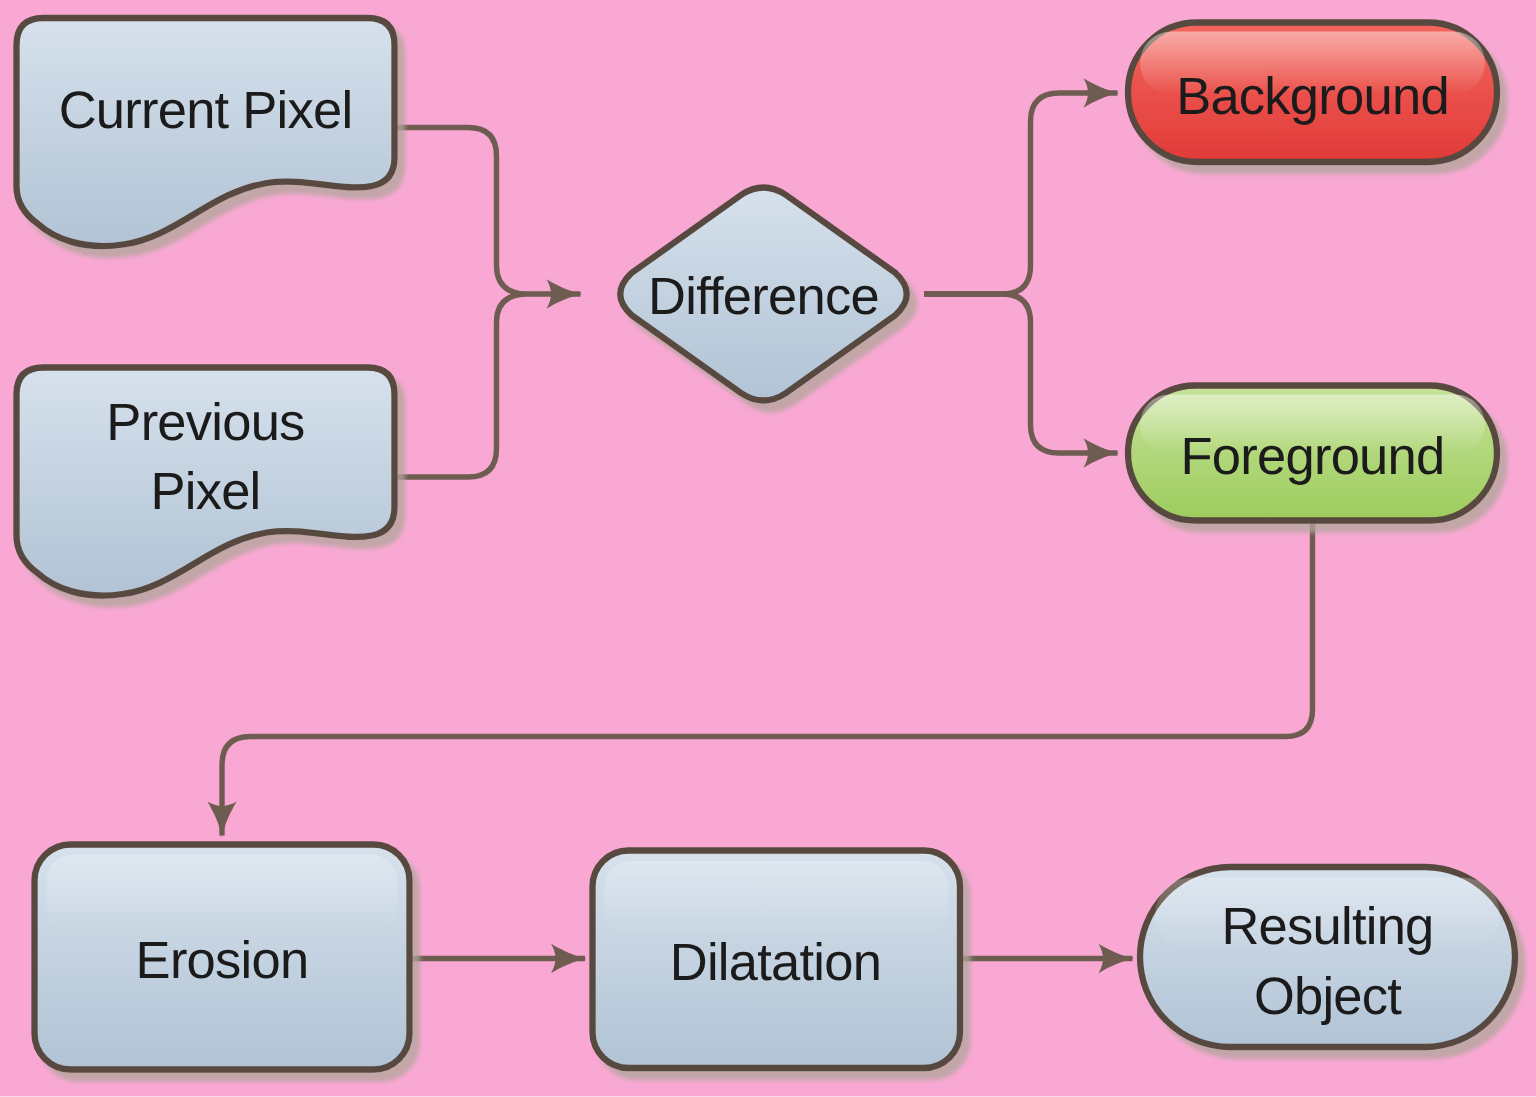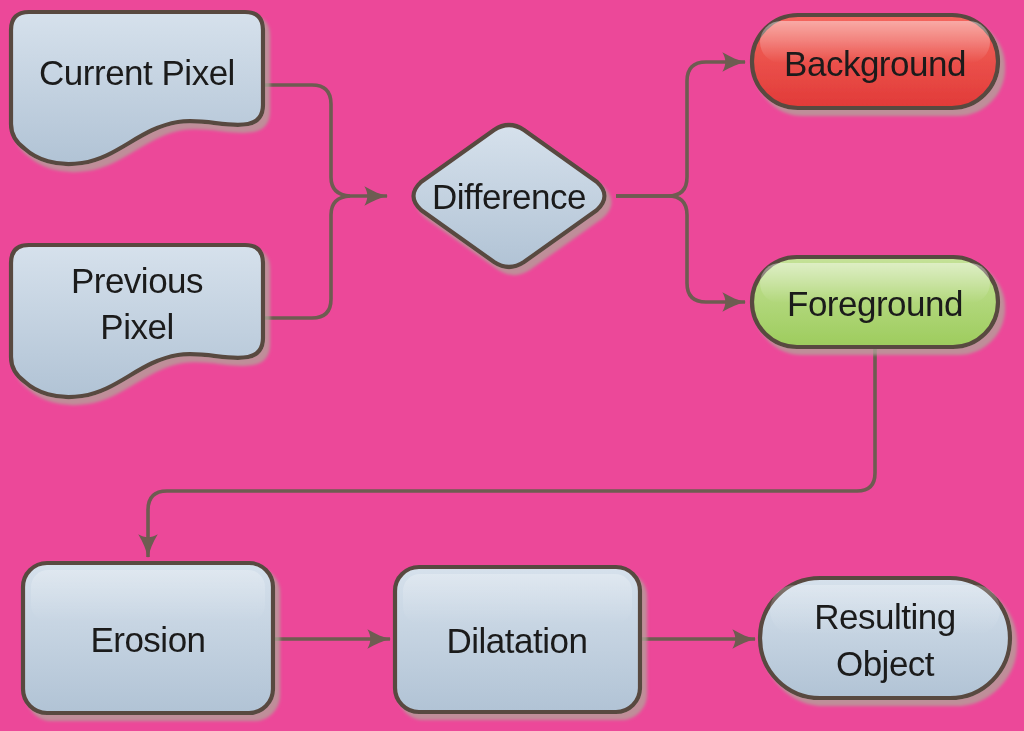--- a/index.html
+++ b/index.html
@@ -1,20 +1,20 @@
 <!DOCTYPE html>
 <html><head>
 <meta charset="utf-8">
 <style>
   html, body { margin: 0; padding: 0; background: #ffffff; }
   .canvas-wrap {
     position: relative;
     width: 1024px;
     height: 731px;
-    background: #ec4899;
+    background: #f9a8d4;
     overflow: hidden;
     font-family: "Liberation Sans", sans-serif;
   }
   svg { display: block; }
   .node-shape { stroke: #59493f; stroke-width: 4.2; }
   .node-label {
     font-family: "Liberation Sans", sans-serif;
     font-size: 35px;
     letter-spacing: -0.5px;
     fill: #1b1b1b;

